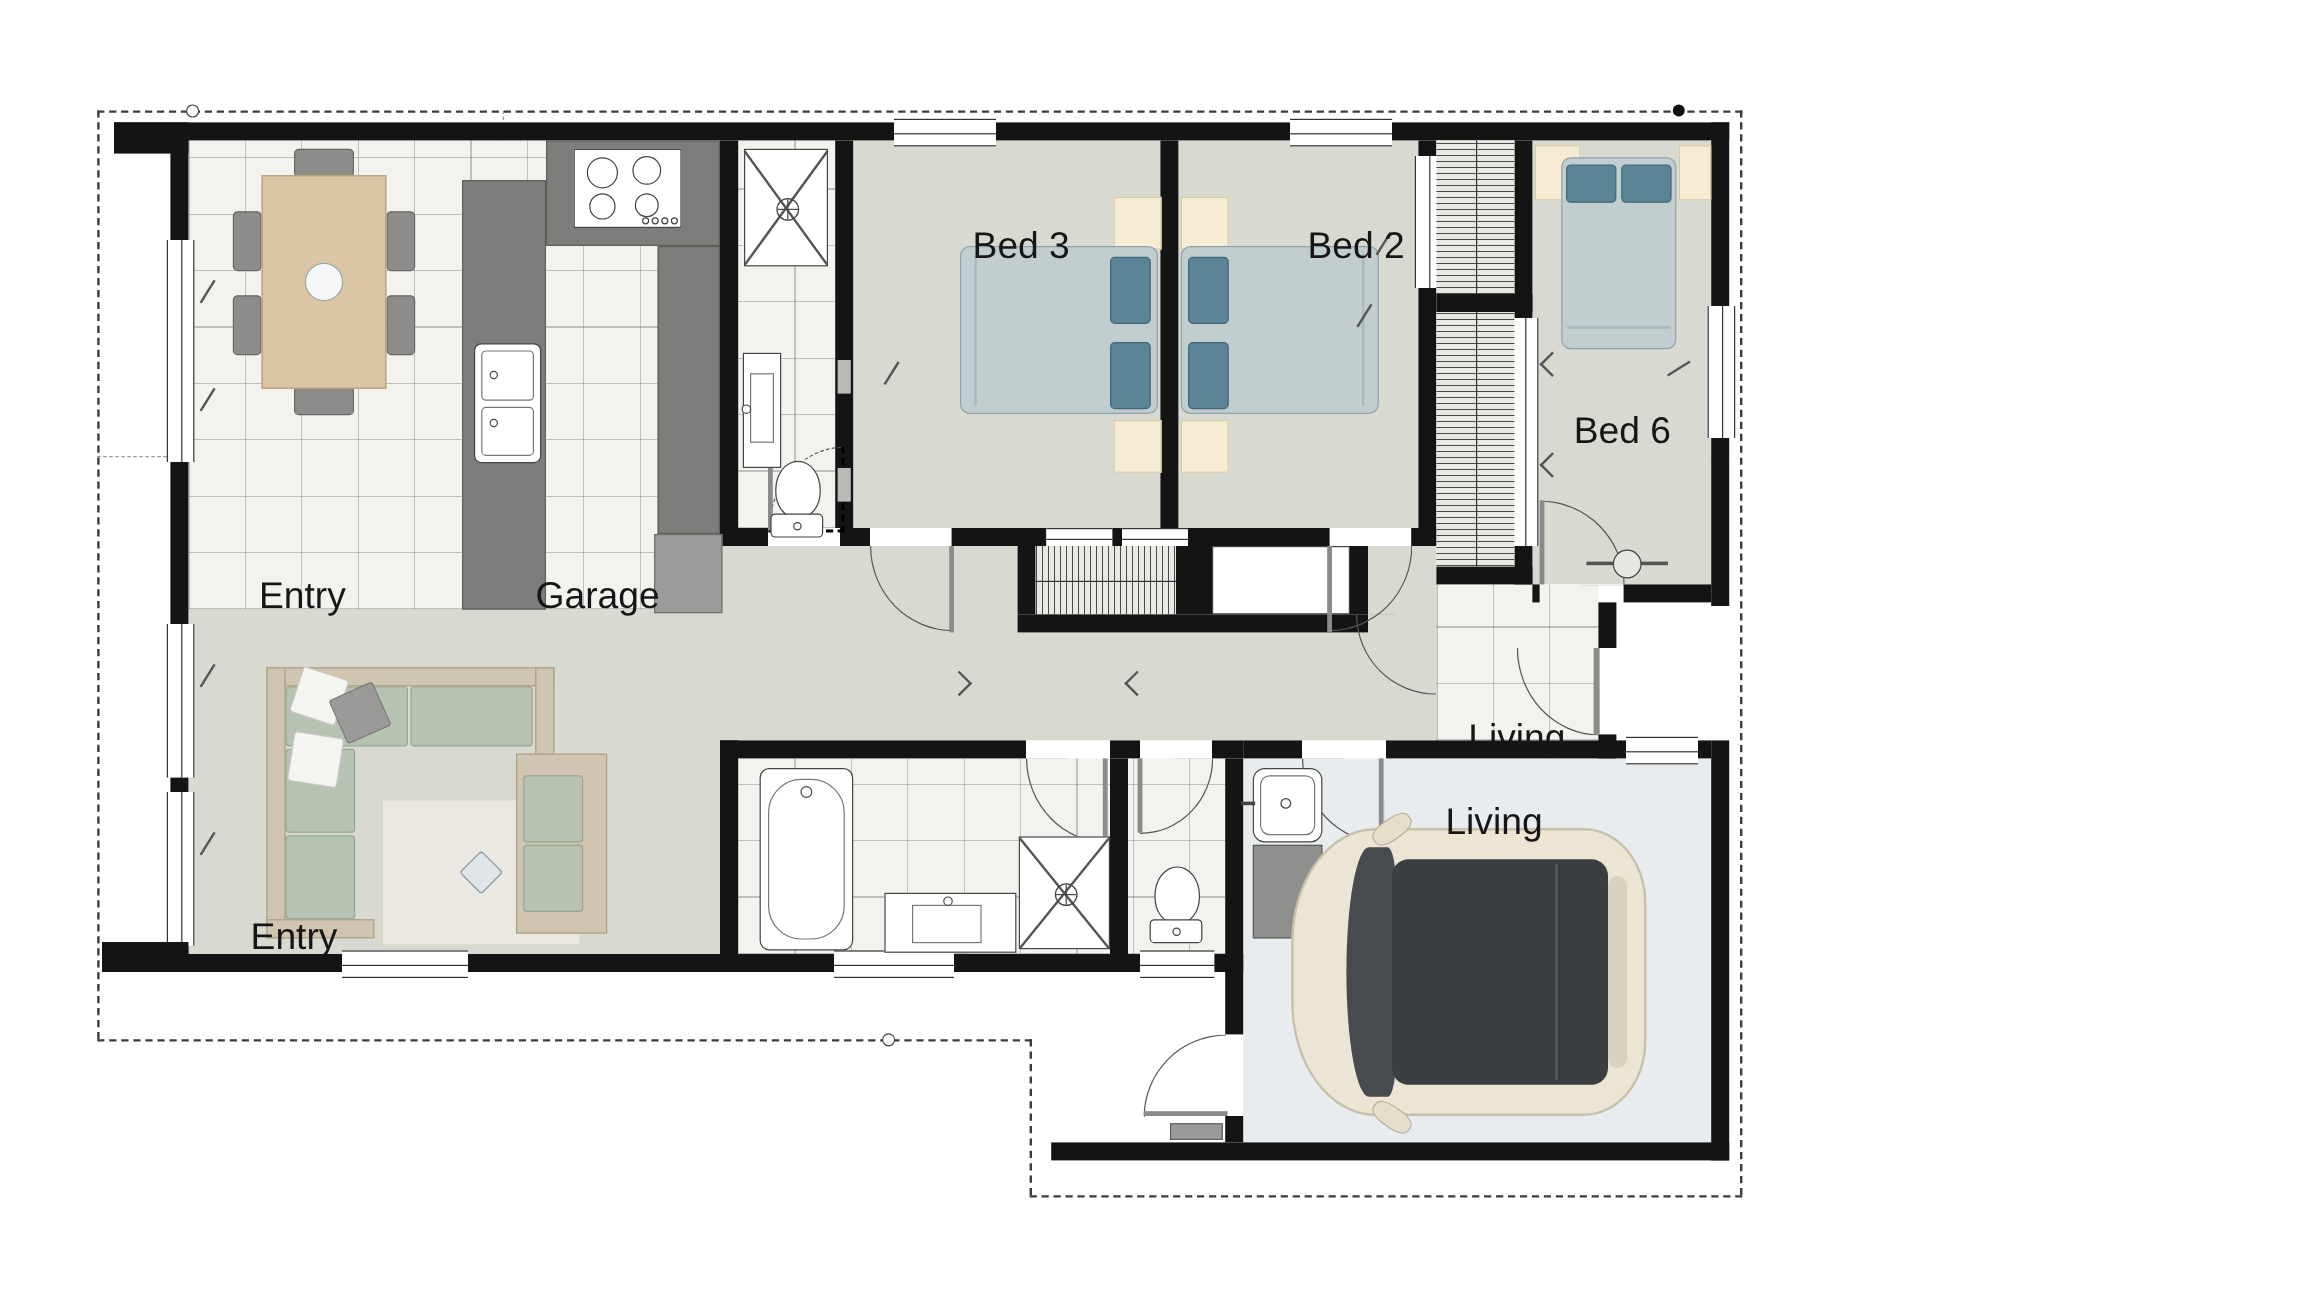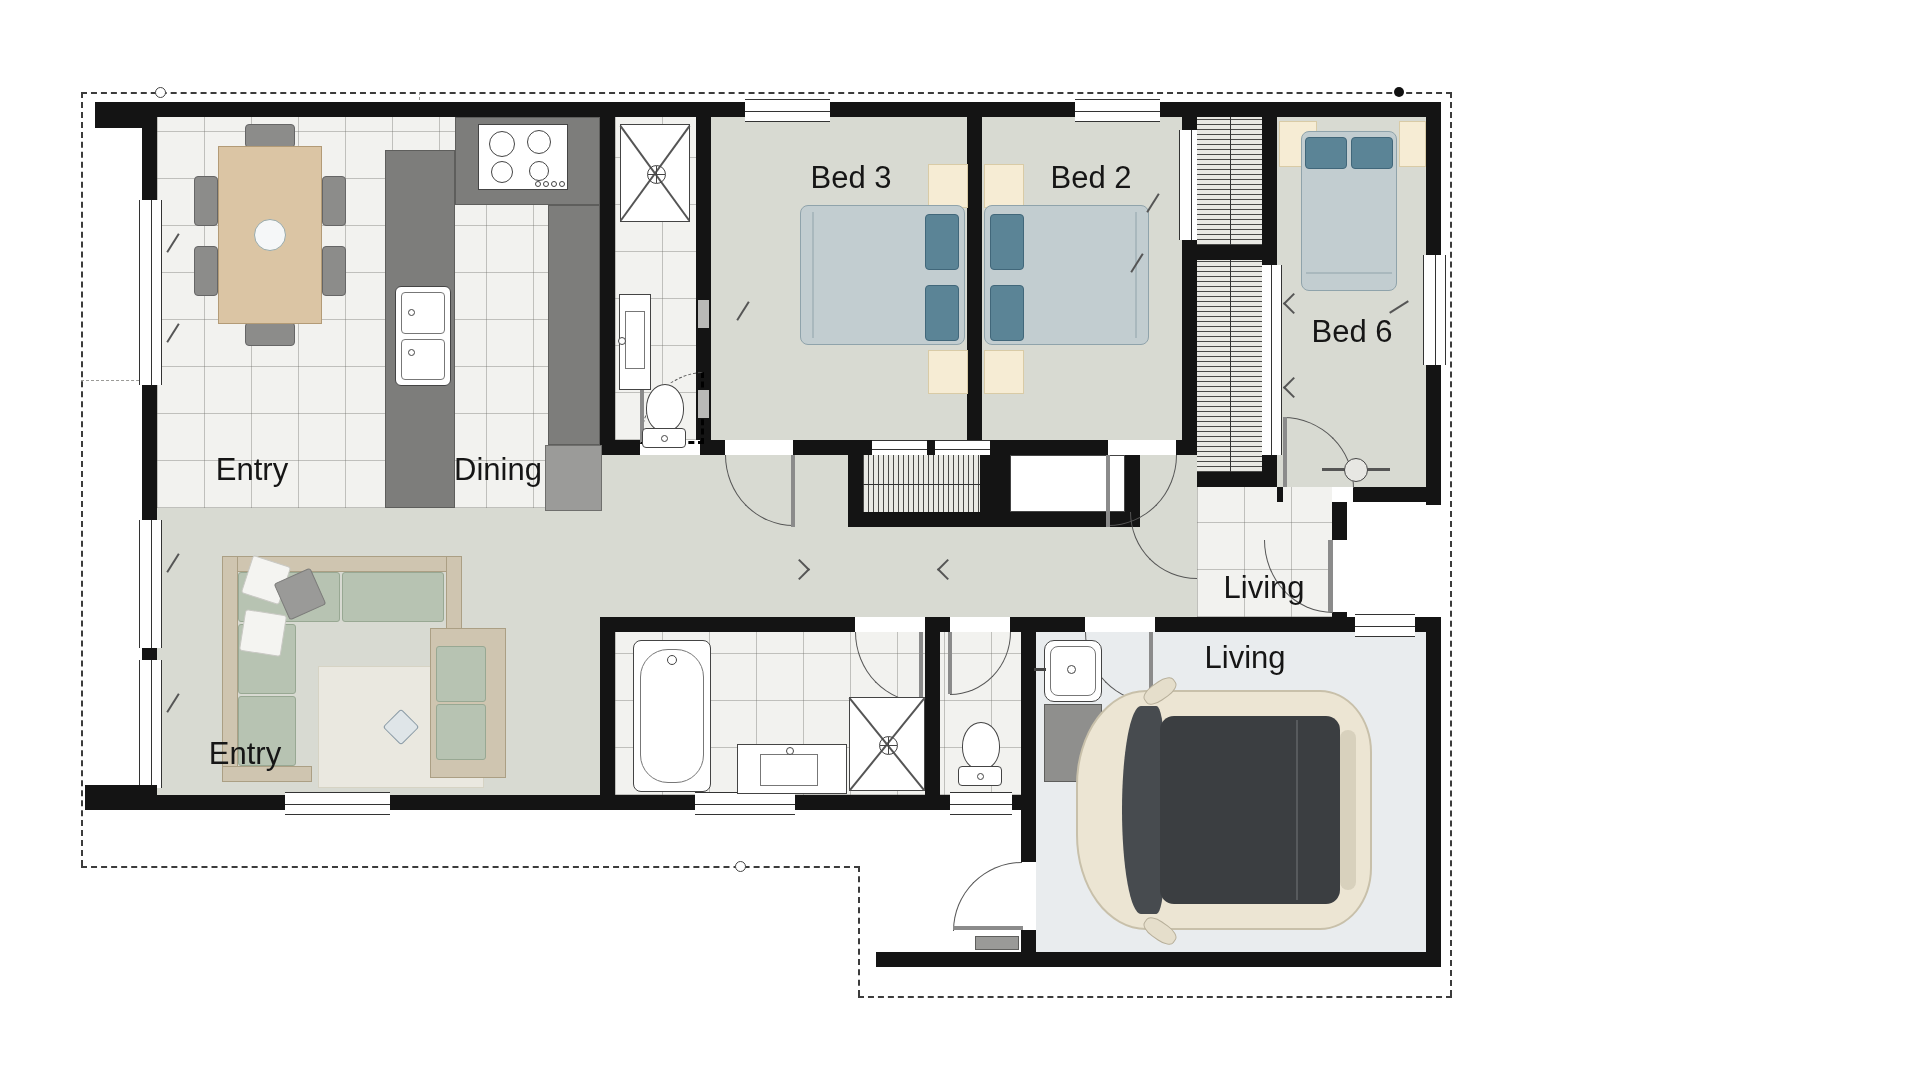--- a/index.html
+++ b/index.html
@@ -59,21 +59,21 @@
   .toilet-bowl{position:absolute;background:#fff;border:1.7px solid #444;border-radius:50% 50% 46% 46%;box-s
 izing:border-box;}
   .toilet-cistern{position:absolute;background:#fff;border:1.7px solid #444;border-radius:4px;box-sizing:border-box;}
   .xline{position:absolute;left:50%;top:50%;height:1.5px;background:#555;transform-origin:center;}
   .drain{position:absolute;width:17px;height:17px;border:1.5px solid #444;border-radius:50%;
          background:linear-gradient(#444,#444) center/100% 1.4px no-repeat,
                     linear-gradient(#444,#444) center/1.4px 100% no-repeat;}
   .tick{position:absolute;width:2px;height:22px;background:#555;}
   .chev{position:absolute;width:13px;height:13px;border-left:2px solid #555;border-bottom:2px solid #555;background:transparent;}
   
-  .rlabel{position:absolute;transform:translateX(-50%);font-size:31px;color:#161616;white-space:nowrap;}
+  .rlabel{position:absolute;transform:translateX(-50%);font-size:31px;color:#161616;white-space:nowrap;margin-top:27px;}
   
   .car-body{position:absolute;background:var(--carbody);border:2px solid #c8c0aa;
             border-radius:70px 52px 52px 70px / 95px 62px 62px 95px;box-sizing:border-box;}
   .car-glass{position:absolute;background:#474b4f;border-radius:45% 18% 18% 45%/50% 20% 20% 50%;}
   .car-roof{position:absolute;background:var(--carroof);border-radius:14px;}
   .car-seam{position:absolute;background:#575a5d;}
   .car-mirror{position:absolute;background:#e5decb;border:1px solid #b7af9a;border-radius:40%;}
   .car-rear{position:absolute;background:#d8d1bd;border-radius:8px;}
 </style>
 </head>
@@ -335,21 +335,21 @@
   <div class="tick" style="left:742px;top:300px;transform:rotate(32deg);"></div>
   <div class="tick" style="left:1152px;top:192px;transform:rotate(32deg);"></div>
   <div class="tick" style="left:1136px;top:252px;transform:rotate(32deg);"></div>
   <div class="tick" style="left:1398px;top:296px;transform:rotate(58deg);"></div>
   <div class="chev" style="left:792px;top:562px;transform:rotate(-135deg);"></div>
   <div class="chev" style="left:940px;top:562px;transform:rotate(45deg);"></div>
   <div class="chev" style="left:1286px;top:296px;transform:rotate(45deg);"></div>
   <div class="chev" style="left:1286px;top:380px;transform:rotate(45deg);"></div>
 
   <div class="rlabel" style="left:252px;top:452px;">Entry</div>
-  <div class="rlabel" style="left:498px;top:452px;">Dining</div>
+  <div class="rlabel" style="left:498px;top:452px;">Garage</div>
   <div class="rlabel" style="left:245px;top:736px;">Entry</div>
   <div class="rlabel" style="left:851px;top:160px;">Bed 3</div>
-  <div class="rlabel" style="left:1091px;top:160px;">Bed 2</div>
+  <div class="rlabel" style="left:1130px;top:160px;">Bed 2</div>
   <div class="rlabel" style="left:1352px;top:314px;">Bed 6</div>
   <div class="rlabel" style="left:1264px;top:570px;">Living</div>
   <div class="rlabel" style="left:1245px;top:640px;">Living</div>
 
 </div>
 
 </body></html>

